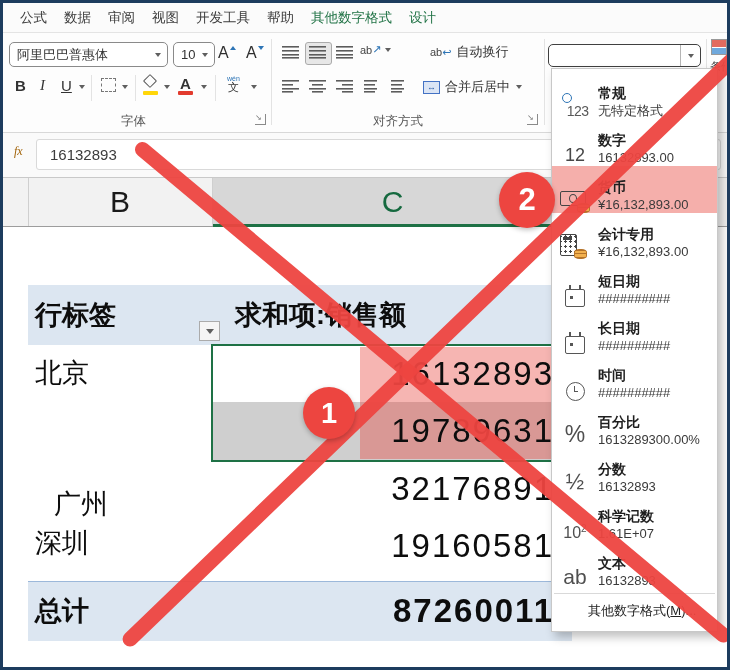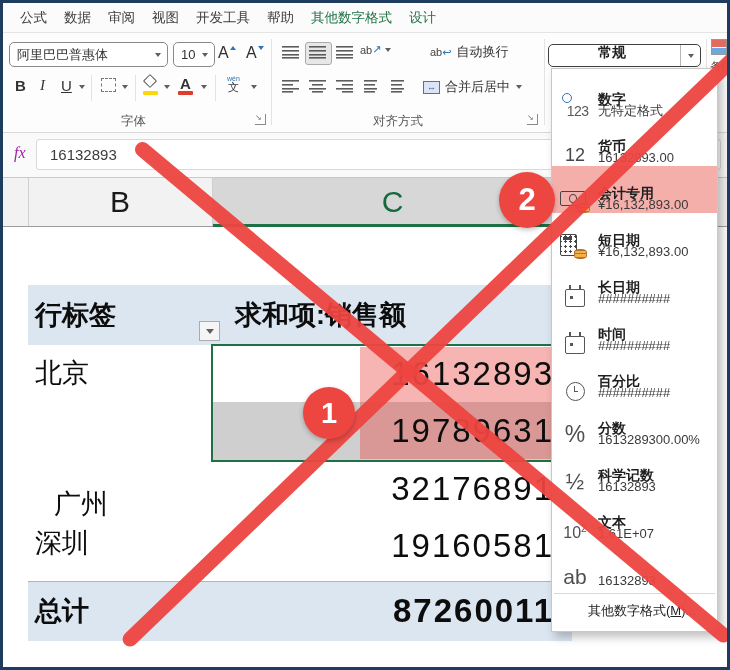--- a/index.html
+++ b/index.html
@@ -42,21 +42,21 @@
   .merge-box{width:17px;height:13px;border:1px solid #4472c4;background:#dbe5f5;display:flex;align-items:center;justify-content:center;font-size:9px;color:#2e5ea8;box-sizing:border-box;}
   .rlabel{font-size:13px;color:#333;white-space:nowrap;}
   .grouplbl{position:absolute;font-size:12.5px;color:#555;}
   .launcher{position:absolute;width:11px;height:11px;border-right:1.5px solid #8a8a8a;border-bottom:1.5px solid #8a8a8a;box-sizing:border-box;font-size:8px;color:#777;line-height:9px;text-align:left;}
   .launcher:after{content:"↘";position:absolute;left:0px;top:-1px;}
   #condfmt-icon{position:absolute;width:16px;height:16px;border:1px solid #999;box-sizing:border-box;background:linear-gradient(#e26b5f 0 7px,#fff 7px 8px,#6fa8dc 8px 14px);}
   #condfmt-label{position:absolute;width:15px;overflow:hidden;font-size:11px;color:#333;white-space:nowrap;}
 
   
   #fbar{position:absolute;left:0;top:130px;width:724px;height:45px;background:#fafafa;border-bottom:1px solid #c9c9c9;box-sizing:border-box;}
-  #fx{position:absolute;left:11px;top:11px;font-family:"Liberation Serif","DejaVu Serif",serif;font-style:italic;font-size:16px;color:#a21caf;}
+  #fx{position:absolute;left:11px;top:11px;font-family:"Liberation Serif","DejaVu Serif",serif;font-style:italic;font-size:12px;color:#a16207;}
   #finput{position:absolute;left:33px;top:6px;width:685px;height:31px;background:#fff;border:1px solid #d9d9d9;border-radius:3px;box-sizing:border-box;font-size:15px;color:#3c3c3c;line-height:29px;padding-left:13px;}
 
   
   #colheads{position:absolute;left:0;top:175px;width:724px;height:49px;background:#f2f2f2;border-bottom:1px solid #9d9d9d;box-sizing:border-box;}
   .chead{position:absolute;top:0;height:48px;display:flex;align-items:center;justify-content:center;font-size:30px;}
   #corner{left:0;width:25px;border-right:1px solid #cfcfcf;height:48px;position:absolute;}
   #colB{left:25px;width:185px;border-right:1px solid #cfcfcf;color:#1a1a1a;box-sizing:border-box;}
   #colC{left:210px;width:359px;background:#d7d7d7;color:#15693f;box-sizing:border-box;}
   #colC .grn{position:absolute;left:0;bottom:-1px;width:100%;height:3px;background:#1e7145;}
   #colD{left:569px;width:155px;background:#f2f2f2;}
@@ -72,21 +72,21 @@
   #sel-gray{position:absolute;left:210px;top:399px;width:359px;height:58px;background:#cfcfcf;}
   #pink-note{position:absolute;left:357px;top:344px;width:212px;height:112px;background:rgba(232,70,62,0.40);}
   #sel-border{position:absolute;left:208px;top:341px;width:362px;height:118px;border:2px solid #1e7145;box-sizing:border-box;}
   #pt-total{position:absolute;left:25px;top:578px;width:544px;height:60px;border-top:1px solid #9cb8da;box-sizing:border-box;}
 
   
   #fmtpanel{position:absolute;left:548px;top:65px;width:167px;height:564px;background:#fff;border:1px solid #c8c8c8;box-shadow:4px 5px 9px rgba(0,0,0,0.25);box-sizing:border-box;z-index:50;padding-top:3px;}
   .dd-item{position:relative;height:47px;display:flex;align-items:flex-end;}
   .dd-item.hl{background:rgba(233,72,64,0.44);}
   .dd-ic{width:46px;display:flex;align-items:center;justify-content:center;flex-shrink:0;color:#4f4f4f;}
-  .dd-tx{display:flex;flex-direction:column;justify-content:center;line-height:1.25;gap:41px;}
+  .dd-tx{display:flex;flex-direction:column;justify-content:center;line-height:1.25;}
   .dd-name{font-size:14px;font-weight:700;color:#1f1f1f;}
   .dd-val{font-size:13px;color:#3a3a3a;white-space:nowrap;}
   .dd-sep{border-top:1px solid #d9d9d9;margin:4px 2px 0 2px;}
   .dd-more{padding:8px 0 0 36px;font-size:13px;color:#222;}
   .dd-more u{text-decoration:underline;}
   
   .ic-general{position:relative;width:27px;height:26px;}
   .ic-general .clk{position:absolute;left:0;top:0;width:10px;height:10px;border:1.8px solid #2e75b6;border-radius:50%;box-sizing:border-box;}
   .ic-general .n123{position:absolute;right:0;bottom:0;font-size:14px;color:#595959;letter-spacing:-0.5px;}
   .ic-number{font-size:18px;color:#474747;}

